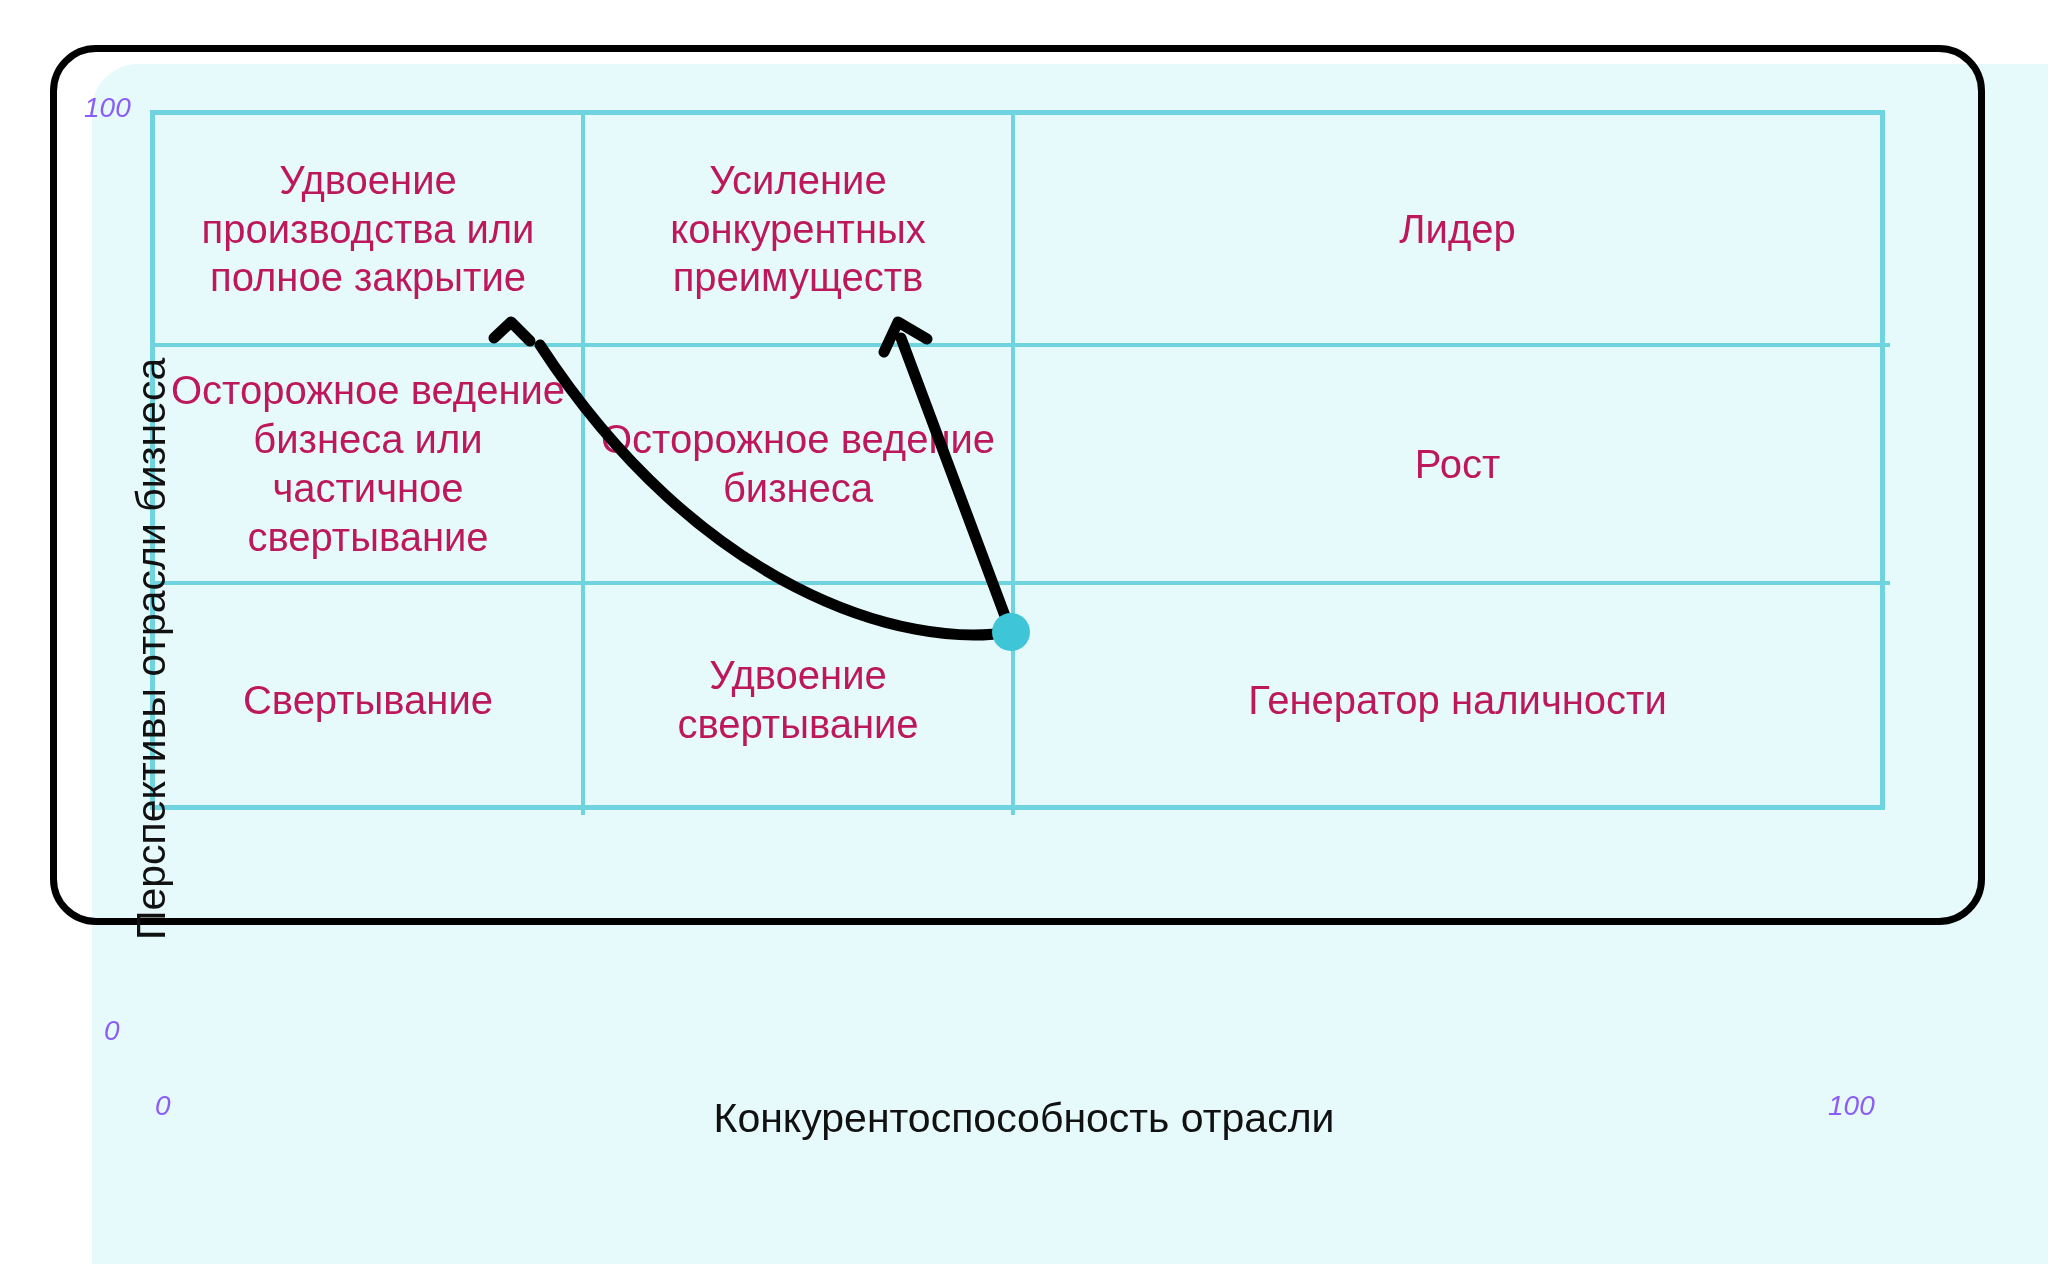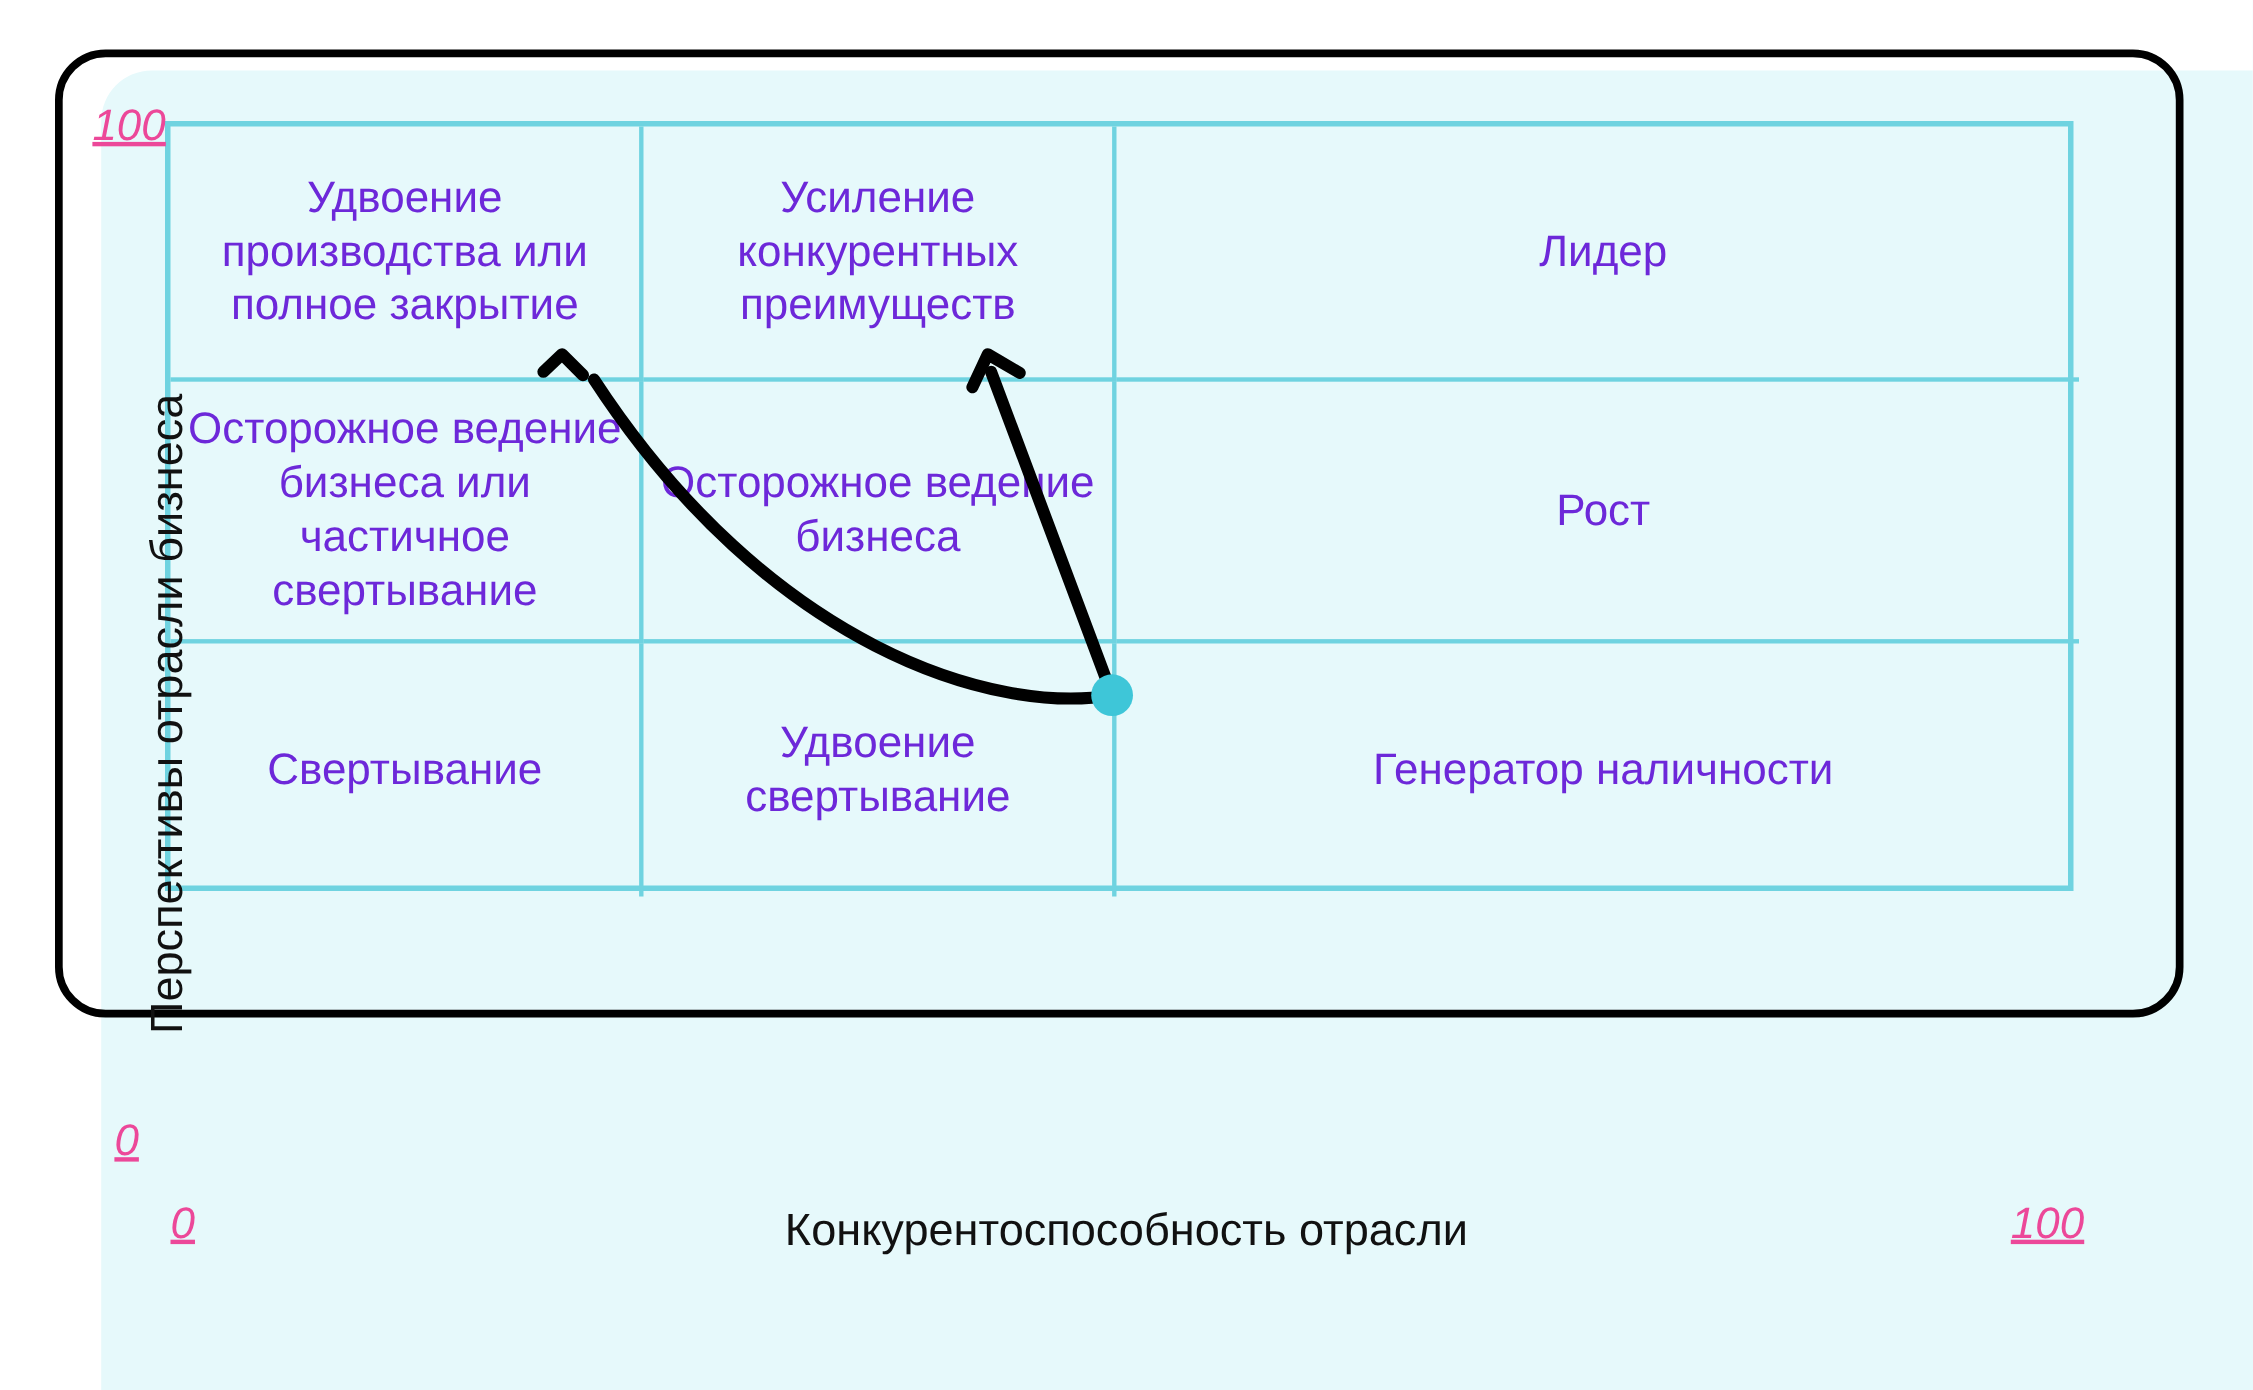--- a/index.html
+++ b/index.html
@@ -41,38 +41,37 @@
     display:grid;
     grid-template-columns:430px 430px 875px;
     grid-template-rows:232px 238px 230px;
     border:5px solid #6fd3e0;
     background:#e6f9fb;
   }
   .cell{
     box-sizing:border-box;
     display:flex;align-items:center;justify-content:center;
     text-align:center;
-    color:#6d28d9;
+    color:#be185d;
     font-size:40px;
     line-height:1.22;
     padding:6px 14px;
     border-right:4px solid #6fd3e0;
     border-bottom:4px solid #6fd3e0;
   }
   .cell.c3{border-right:none;padding-left:24px;}
   .cell.r3{border-bottom:none;}
 
   
   .tick{
     position:absolute;
     font-style:italic;
-    font-size:40px;
-    color:#ec4899;
+    font-size:28px;
+    color:#8b5cf6;
     white-space:nowrap;
-    text-decoration:underline;
   }
   #tick-y-max{left:84px; top:92px;}
   #tick-y-min{left:104px; top:1e0px;}
   #tick-x-min{left:155px; top:1e0px;}
   #tick-x-max{left:1828px; top:1e0px;}
 
   
   .axis-title{
     position:absolute;
     font-size:41px;

